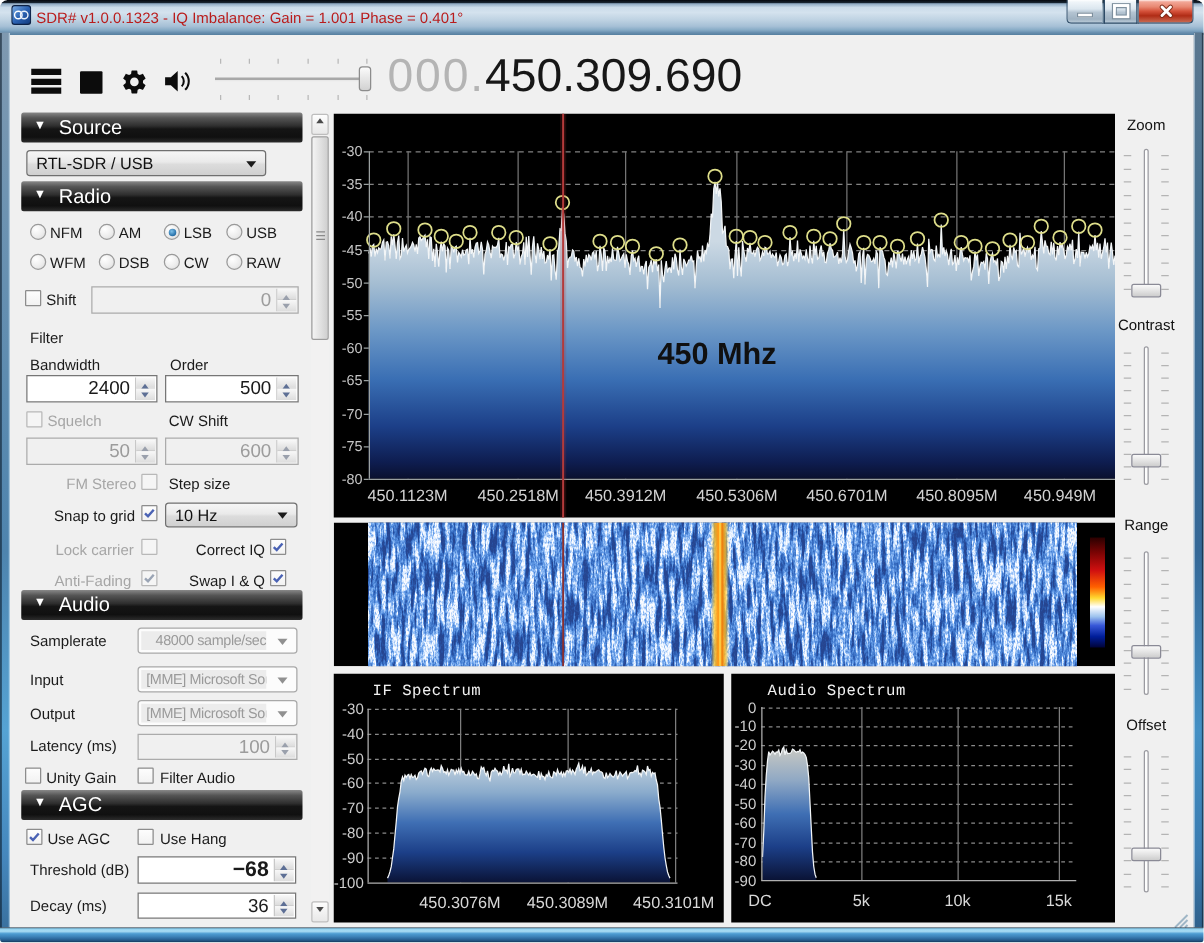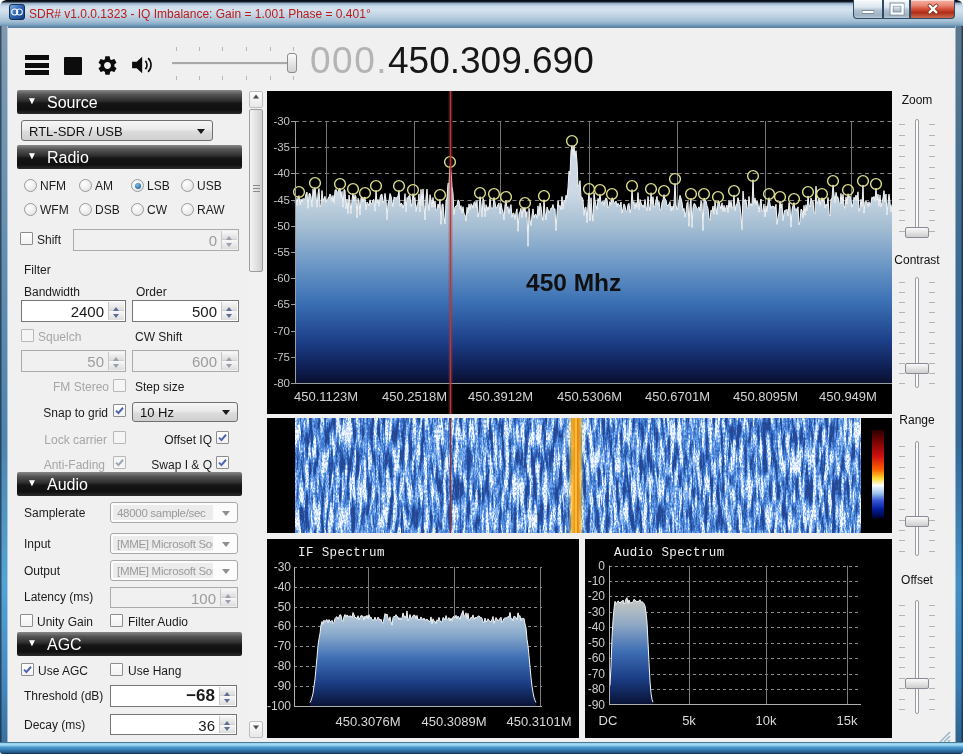--- a/index.html
+++ b/index.html
@@ -34,21 +34,21 @@
 .cbx{position:absolute;width:13px;height:13px;background:linear-gradient(180deg,#fdfdfd,#f2f2f2);border:1px solid #8d8d8d;border-radius:1px}
 .cbx svg{position:absolute;left:0;top:0;width:11px;height:11px}
 .cbd{border-color:#b8b8b8;background:#f5f5f5}
 .rad{position:absolute;width:13px;height:13px;border-radius:50%;border:1px solid #9a9a9a;background:radial-gradient(circle at 35% 30%,#fff 0,#ececec 60%,#d8d8d8 100%)}
 .rdot{position:absolute;left:2.5px;top:2.5px;width:6px;height:6px;border-radius:50%;background:radial-gradient(circle at 40% 35%,#7ec0e8 0,#2f78b0 60%,#1b5688 100%)}
 .cmb{position:absolute;border:1px solid #707070;border-radius:3px;background:linear-gradient(180deg,#f6f6f6,#eaeaea 45%,#dcdcdc 55%,#d0d0d0);overflow:hidden}
 .cmb span{position:absolute;left:7px;top:50%;transform:translateY(-50%);font-size:13px;color:#111;white-space:nowrap}
 .cmb i{position:absolute;right:7px;top:50%;margin-top:-2px;border:4.5px solid transparent;border-top:5.5px solid #1a1a1a}
 .cmbd{border-color:#a8a8a8;background:#fcfcfc}
 .cmbd:before{content:"";position:absolute;left:2px;top:2px;bottom:2px;right:24px;background:#ececec}
-.cmbd span{color:#9a9a9a;font-size:11.5px;left:6px;right:24px;overflow:hidden;letter-spacing:-0.3px;text-align:left}
+.cmbd span{color:#9a9a9a;font-size:11.5px;left:6px;right:24px;overflow:hidden;letter-spacing:-0.3px;text-align:right}
 .cmbd i{border-top-color:#909090}
 .spn{position:absolute;border:1px solid #767676;background:#fff}
 .spn span{position:absolute;right:21px;top:50%;transform:translateY(-50%);font-size:15px;color:#1a1a1a}
 .spnd{border-color:#ababab;background:#f0f0f0}
 .spnd span{color:#9c9c9c}
 .sb{position:absolute;right:1px;top:1px;bottom:1px;width:16px;border-left:1px solid #c8c8c8}
 .sbu,.sbd{position:absolute;left:0;width:100%;height:50%;background:linear-gradient(180deg,#f8f8f8,#ddd)}
 .sbu{top:0;border-bottom:1px solid #cfcfcf}
 .sbd{bottom:0}
 .sbu:before{content:"";position:absolute;left:50%;top:50%;margin:-2px 0 0 -3.5px;border:3.5px solid transparent;border-bottom:4px solid #5d6f95}
@@ -225,21 +225,21 @@
       <svg viewBox="0 0 12 12">
         <path d="M2.2 6.2 L4.8 8.8 L9.8 3.0" stroke="#4a62b4" stroke-width="2.1" fill="none"></path>
       </svg>
     </div>
     <div class="cmb" style="left:132px;top:402px;width:106px;height:20px">
       <span>10 Hz</span>
       <i></i>
     </div>
     <div class="pl pld" style="left:7px;top:433px;width:100px;text-align:right">Lock carrier</div>
     <div class="cbx cbd" style="left:113px;top:431px"></div>
-    <div class="pl" style="left:112px;top:433px;width:100px;text-align:right">Offset IQ</div>
+    <div class="pl" style="left:112px;top:433px;width:100px;text-align:right">Correct IQ</div>
     <div class="cbx" style="left:216px;top:431px">
       <svg viewBox="0 0 12 12">
         <path d="M2.2 6.2 L4.8 8.8 L9.8 3.0" stroke="#4a62b4" stroke-width="2.1" fill="none"></path>
       </svg>
     </div>
     <div class="pl pld" style="left:5px;top:458px;width:100px;text-align:right">Anti-Fading</div>
     <div class="cbx cbd" style="left:113px;top:456px">
       <svg viewBox="0 0 12 12">
         <path d="M2.2 6.2 L4.8 8.8 L9.8 3.0" stroke="#9aa4b4" stroke-width="2.1" fill="none"></path>
       </svg>

